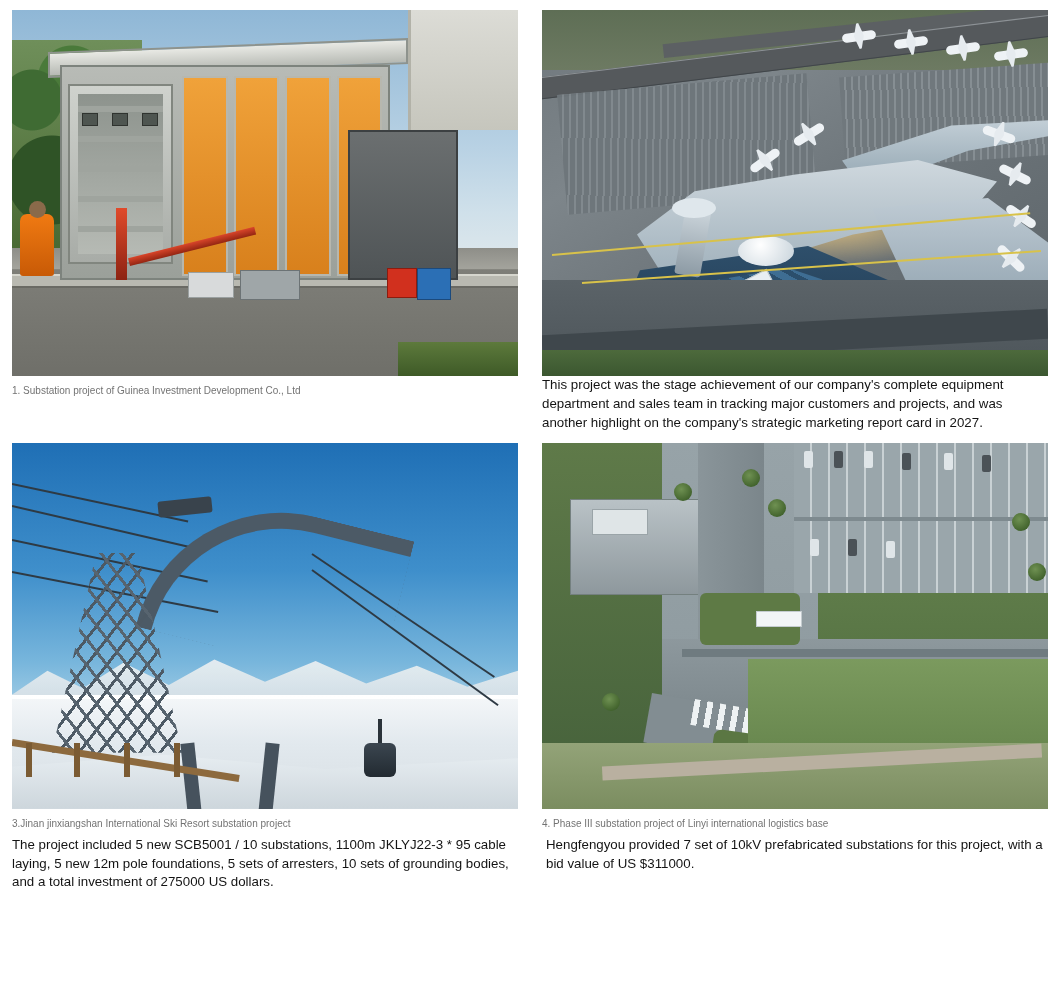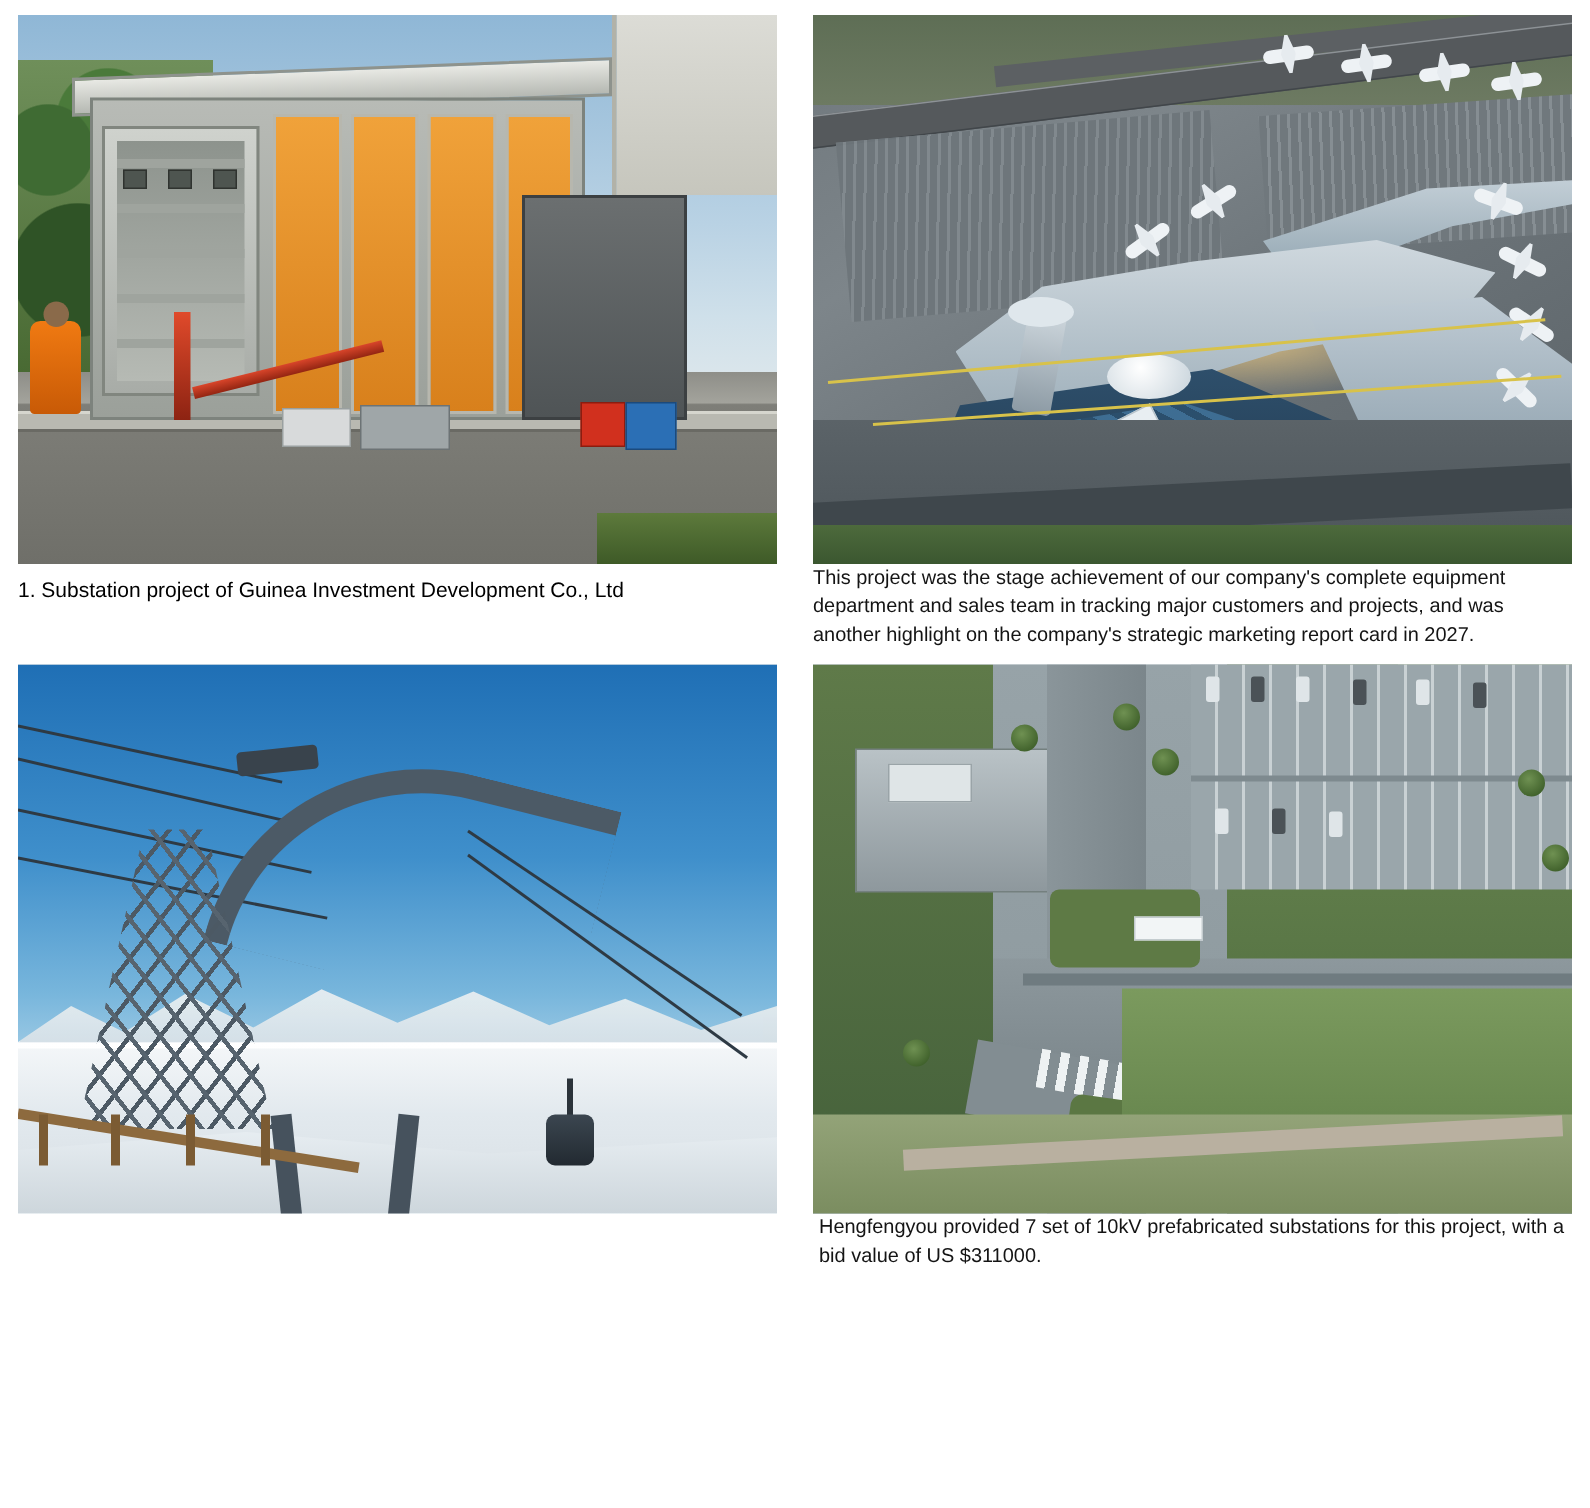--- a/index.html
+++ b/index.html
@@ -25,22 +25,22 @@
     padding: 10px 12px 0 12px;
   }
   .photo {
     width: 506px;
     height: 366px;
     position: relative;
     overflow: hidden;
     background: #c9d3d8;
   }
   .caption {
-    font-size: 14px;
-    color: #000000;
+    font-size: 10px;
+    color: #737373;
     margin: 9px 0 6px 0;
     line-height: 1.2;
     font-weight: 400;
   }
   .body-text {
     font-size: 13.3px;
     line-height: 1.42;
     color: #141414;
     margin: 0;
     padding-right: 2px;
@@ -554,20 +554,22 @@
       <div class="p3-cabin"></div>
 
       <div class="p3-fence">
         <div class="p3-fence-rail"></div>
         <div class="p3-fence-post" style="left:14px;"></div>
         <div class="p3-fence-post" style="left:62px;"></div>
         <div class="p3-fence-post" style="left:112px;"></div>
         <div class="p3-fence-post" style="left:162px;"></div>
       </div>
     </div>
+    <div class="caption">3.Jinan jinxiangshan International Ski Resort substation project</div>
+    <p class="body-text">The project included 5 new SCB5001 / 10 substations, 1100m JKLYJ22-3 * 95 cable laying, 5 new 12m pole foundations, 5 sets of arresters, 10 sets of grounding bodies, and a total investment of 275000 US dollars.</p>
   </div>
 
   <div class="cell">
     <div class="photo">
       <div class="p4-bg"></div>
       <div class="p4-grass-left"></div>
       <div class="p4-pave"></div>
       <div class="p4-grass-right"></div>
       <div class="p4-parking-top"></div>
       <div class="p4-parking-row2"></div>
@@ -599,16 +601,17 @@
       <div class="p4-trees-cluster" style="left:200px;top:26px;"></div>
       <div class="p4-trees-cluster" style="left:226px;top:56px;"></div>
       <div class="p4-trees-cluster" style="left:470px;top:70px;"></div>
       <div class="p4-trees-cluster" style="left:486px;top:120px;"></div>
       <div class="p4-trees-cluster" style="left:60px;top:250px;"></div>
 
       <div class="p4-grass-bottomright"></div>
       <div class="p4-bottom-field"></div>
       <div class="p4-path"></div>
     </div>
+    <div class="caption">4. Phase III substation project of Linyi international logistics base</div>
     <p class="body-text indent">Hengfengyou provided 7 set of 10kV prefabricated substations for this project, with a bid value of US $311000.</p>
   </div>
 
 </div>
 
 </body></html>

